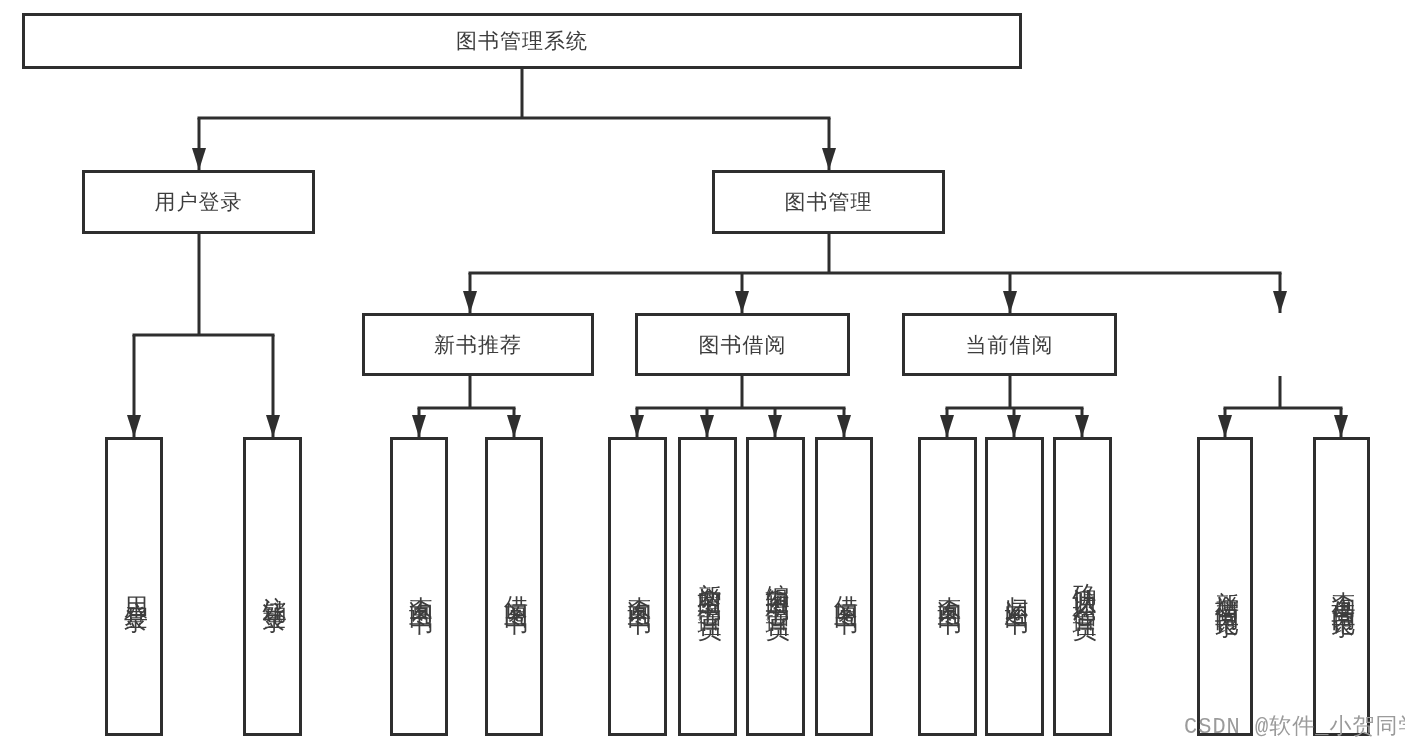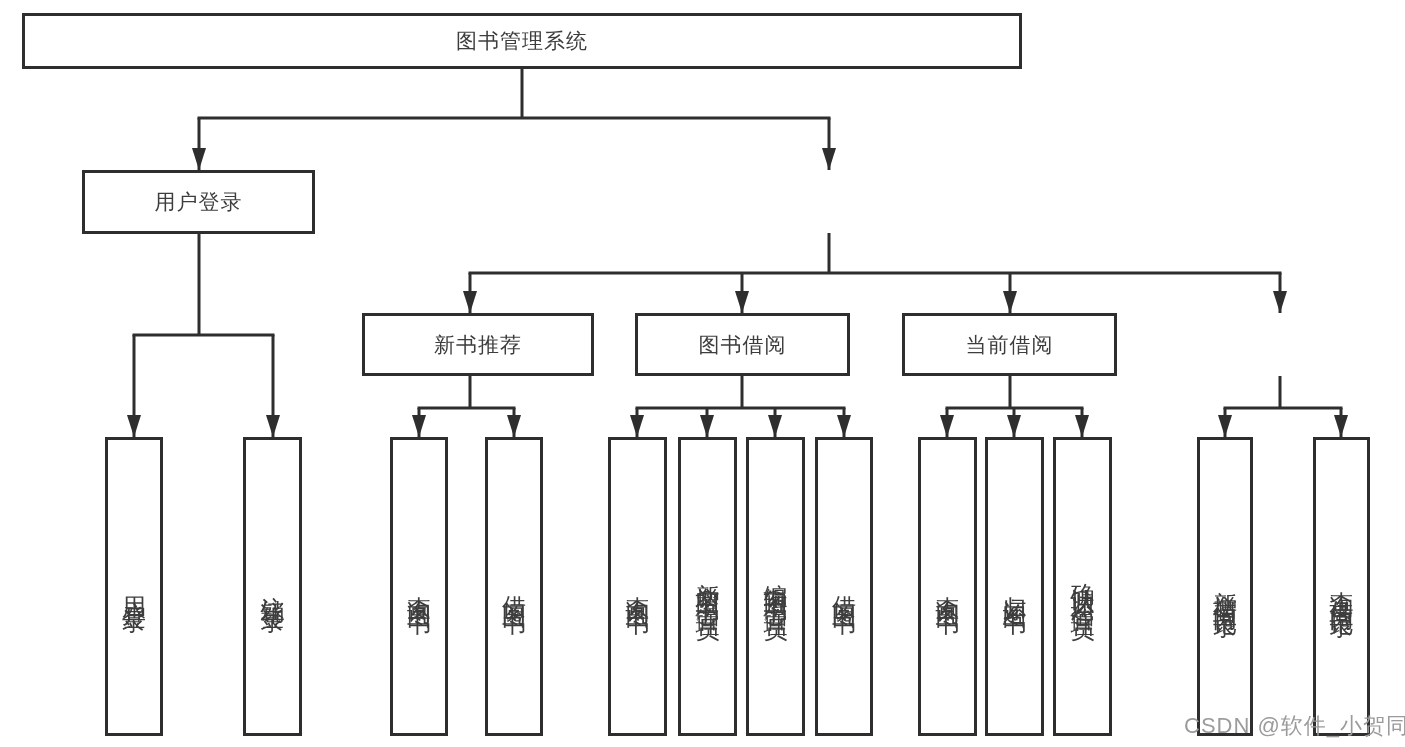--- a/index.html
+++ b/index.html
@@ -1,21 +1,21 @@
 <!DOCTYPE html>
 <html><head>
 <meta charset="utf-8">
 <style>
   html, body { margin: 0; padding: 0; background: #ffffff; }
   .canvas {
     position: relative;
     width: 1405px;
     height: 747px;
     background: #ffffff;
-    font-family: Liberation Sans, sans-serif;
+    font-family: Liberation Mono, monospace;
     overflow: hidden;
   }
   svg.connectors {
     position: absolute;
     left: 0; top: 0;
     width: 1405px; height: 747px;
   }
   .node {
     position: absolute;
     background: #ffffff;
@@ -91,20 +91,21 @@
 
       <path d="M1280,376 V408 M1223.5,408 H1342.5"></path>
       <line x1="1225" y1="408" x2="1225" y2="437" marker-end="url(#arr)"></line>
       <line x1="1341" y1="408" x2="1341" y2="437" marker-end="url(#arr)"></line>
     </g>
   </svg>
 
   <div class="node h" style="left:22px; top:13px; width:1000px; height:56px;">图书管理系统</div>
 
   <div class="node h" style="left:82px; top:170px; width:233px; height:64px;">用户登录</div>
+  <div class="node h" style="left:712px; top:170px; width:233px; height:64px;">图书管理</div>
 
   <div class="node h" style="left:362px; top:313px; width:232px; height:63px;">新书推荐</div>
   <div class="node h" style="left:635px; top:313px; width:215px; height:63px;">图书借阅</div>
   <div class="node h" style="left:902px; top:313px; width:215px; height:63px;">当前借阅</div>
 
   <div class="node v" style="left:105px; top:437px; width:58px; height:299px;">用户登录</div>
   <div class="node v" style="left:243px; top:437px; width:59px; height:299px;">注销登录</div>
 
   <div class="node v" style="left:390px; top:437px; width:58px; height:299px;">查询图书</div>
   <div class="node v" style="left:485px; top:437px; width:58px; height:299px;">借阅图书</div>

